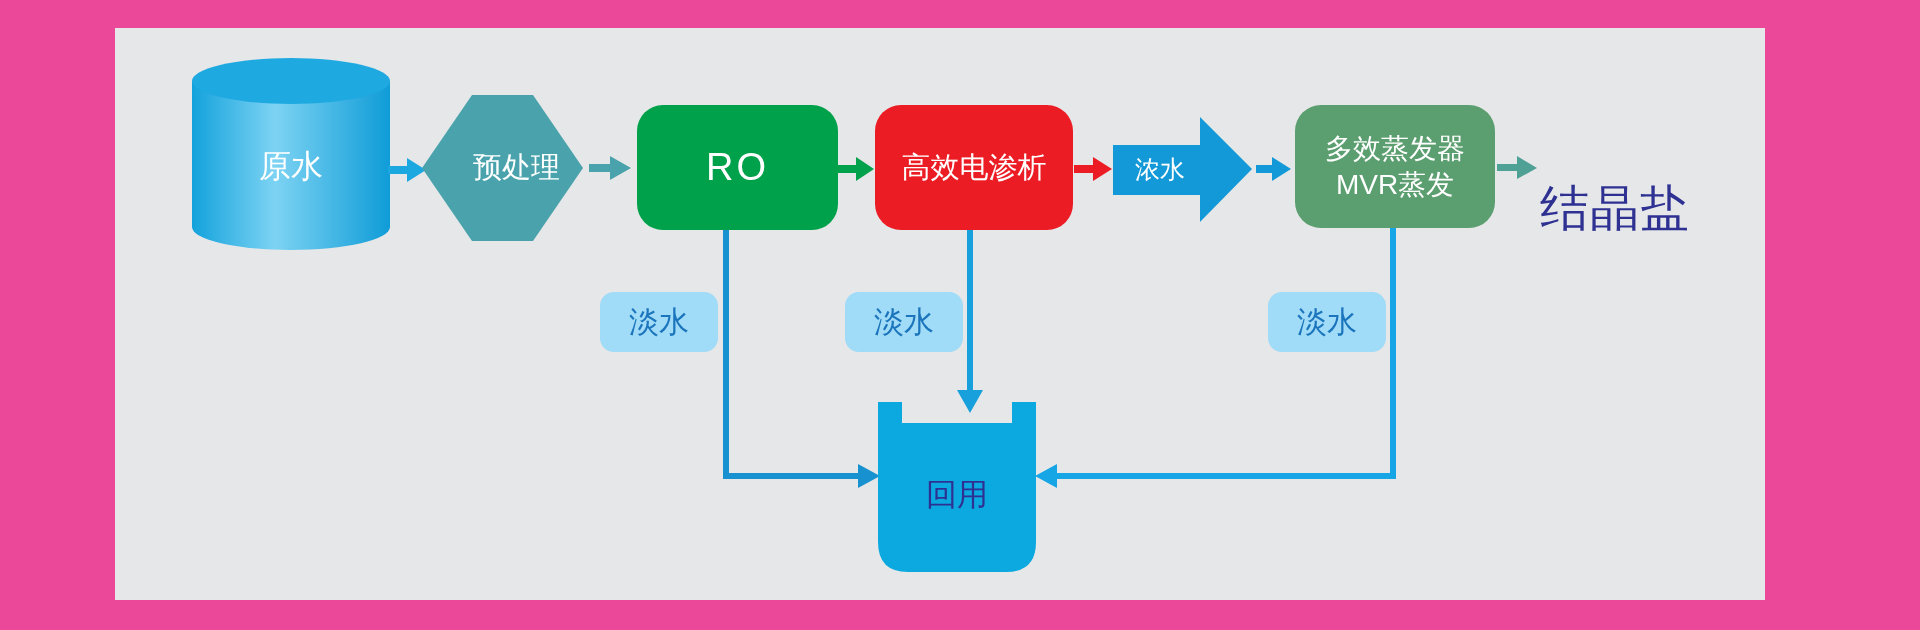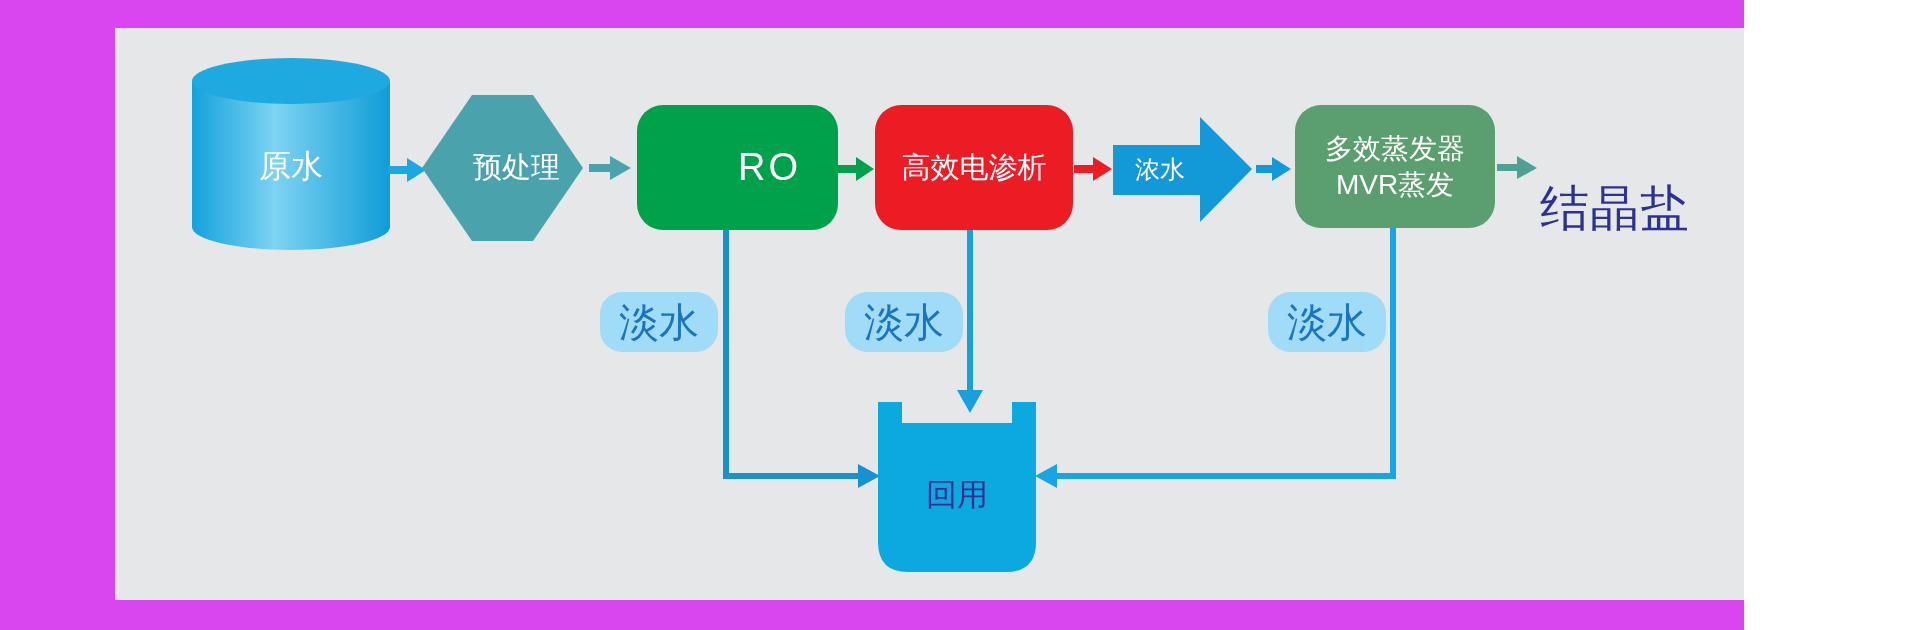--- a/index.html
+++ b/index.html
@@ -3,23 +3,23 @@
 <meta charset="utf-8">
 <style>
   html, body {
     margin: 0;
     padding: 0;
     background: #ffffff;
     font-family: "Liberation Sans", "DejaVu Sans", sans-serif;
   }
   .canvas {
     position: relative;
-    width: 1744px;
+    width: 1920px;
     height: 630px;
-    background: #d946ef;
+    background: #ec4899;
     overflow: hidden;
   }
   .panel {
     position: absolute;
     left: 115px;
     top: 28px;
     width: 1650px;
     height: 572px;
     background: #E6E7E8;
   }
@@ -33,37 +33,37 @@
     display: flex;
     align-items: center;
     justify-content: center;
     text-align: center;
     white-space: nowrap;
     pointer-events: none;
   }
   .lbl-white { color: #ffffff; }
   .t-raw   { left: 192px;  top: 84px;  width: 198px; height: 166px; font-size: 32px; }
   .t-pre   { left: 436px;  top: 95px;  width: 161px; height: 146px; font-size: 29px; }
-  .t-ro    { left: 637px;  top: 105px; width: 201px; height: 125px; font-size: 38px; letter-spacing: 3px; padding-left: 32px; }
+  .t-ro    { left: 637px;  top: 105px; width: 201px; height: 125px; font-size: 38px; letter-spacing: 3px; }
   .t-ed    { left: 875px;  top: 105px; width: 198px; height: 125px; font-size: 29px; }
   .t-conc  { left: 1105px; top: 117px; width: 110px; height: 105px; font-size: 25px; }
   .t-mvr   { left: 1295px; top: 105px; width: 200px; height: 123px; font-size: 28px; line-height: 36px; white-space: normal; justify-content: center; }
   .t-salt  { left: 1535px; top: 140px; width: 160px; height: 54px; font-size: 49px; font-weight: 400; color: #2E3192; letter-spacing: 1px; margin-top: 42px; }
   .t-reuse { left: 878px;  top: 470px; width: 158px; height: 50px; font-size: 31px; font-weight: 500; color: #2E3192; }
   .chip {
     position: absolute;
     top: 292px;
     width: 118px;
     height: 60px;
     background: #A0DBF7;
-    border-radius: 22px;
+    border-radius: 14px;
     display: flex;
     align-items: center;
     justify-content: center;
-    font-size: 40px;
+    font-size: 30px;
     color: #1B75BC;
   }
   .chip-1 { left: 600px; }
   .chip-2 { left: 845px; }
   .chip-3 { left: 1268px; }
 </style>
 </head>
 <body>
 
 <div class="canvas">

